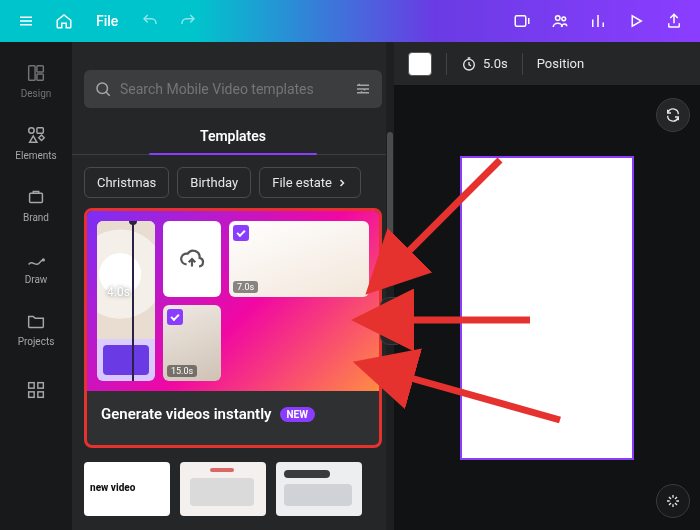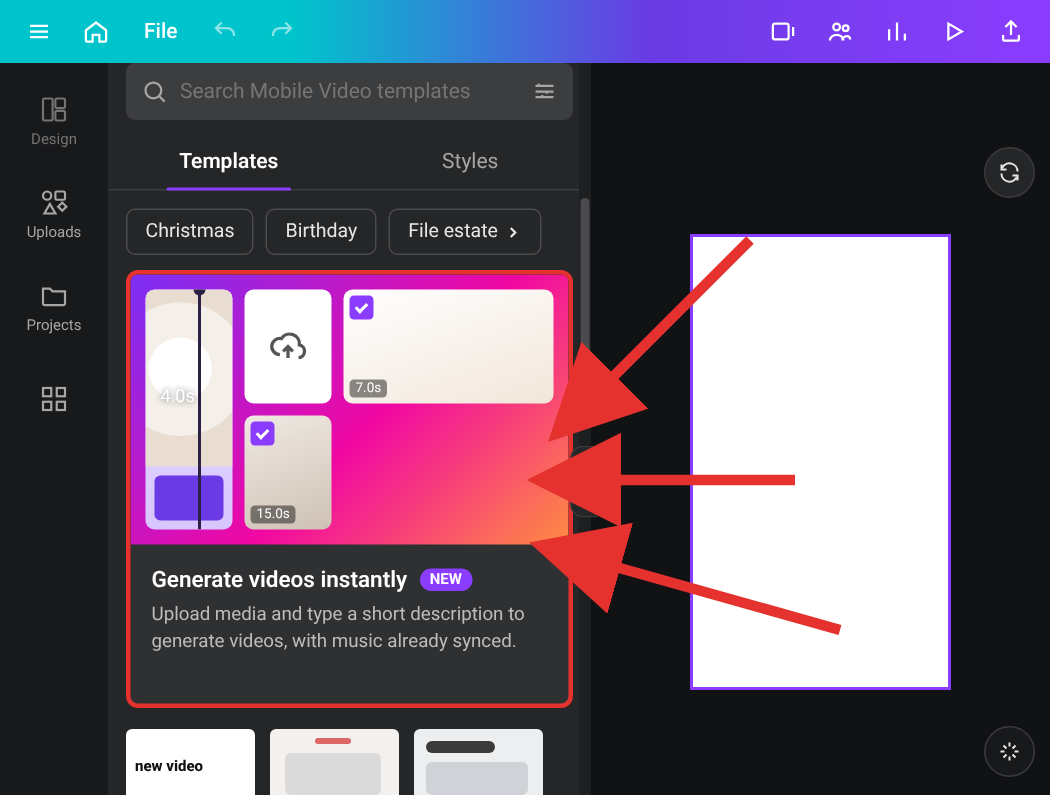--- a/index.html
+++ b/index.html
@@ -8,21 +8,21 @@
   .top-btn { width: 32px; height: 32px; display:flex; align-items:center; justify-content:center; cursor:pointer; border-radius:4px; }
   .top-btn svg { width:18px; height:18px; fill:none; stroke:#fff; stroke-width:2; }
   .file-btn { color:#fff; font-size:14px; font-weight:500; padding:6px 10px; cursor:pointer; border-radius:4px; }
   .spacer { flex:1; }
   .side-rail { position:absolute; left:0; top:42px; bottom:0; width:72px; background:#18191b; display:flex; flex-direction:column; align-items:center; padding-top:8px; gap:2px; }
   .rail-item { width:72px; height:60px; display:flex; flex-direction:column; align-items:center; justify-content:center; gap:4px; cursor:pointer; color:#a6a6a6; }
   .rail-item.active { color:#737373; }
   .rail-item svg { width:22px; height:22px; fill:none; stroke:currentColor; stroke-width:1.6; }
   .rail-label { font-size:10px; }
   .panel { position:absolute; left:72px; top:42px; width:322px; bottom:0; background:#252627; display:flex; flex-direction:column; }
-  .search-row { display:flex; align-items:flex-start; gap:8px; padding:0 12px 10px; }
+  .search-row { display:flex; align-items:flex-start; gap:8px; padding:28px 12px 10px; }
   .search-box { flex:1; height:38px; background:#3c3d3f; border-radius:6px; display:flex; align-items:center; padding:0 10px; gap:8px; }
   .search-box svg { width:18px; height:18px; stroke:#a6a6a6; stroke-width:2; fill:none; }
   .search-input { flex:1; background:transparent; border:none; outline:none; color:#a6a6a6; font-size:14px; }
   .sliders { width:18px; height:18px; stroke:#e7e7e7; stroke-width:2; fill:none; cursor:pointer; }
   .tabs { display:flex; border-bottom:1px solid #3c3d3f; }
   .tab { flex:1; text-align:center; padding:10px 0; color:#a6a6a6; font-size:14px; cursor:pointer; position:relative; }
   .tab.active { color:#fff; font-weight:600; }
   .tab.active::after { content:""; position:absolute; left:24%; right:24%; bottom:-1px; height:2px; background:#8b3dff; border-radius:2px; }
   .chips { display:flex; gap:8px; padding:12px 12px 10px; align-items:center; }
   .chip { border:1px solid #4a4b4d; color:#e7e7e7; font-size:13px; padding:7px 12px; border-radius:6px; cursor:pointer; white-space:nowrap; display:flex; align-items:center; gap:4px; }
@@ -36,21 +36,21 @@
   .check { position:absolute; top:4px; left:4px; width:16px; height:16px; background:#8b3dff; border-radius:3px; display:flex; align-items:center; justify-content:center; }
   .check::after { content:""; width:6px; height:3px; border-left:2px solid #fff; border-bottom:2px solid #fff; transform:rotate(-45deg); margin-top:-2px; }
   .dur { position:absolute; bottom:4px; left:4px; background:rgba(0,0,0,0.45); color:#fff; font-size:9px; padding:1px 4px; border-radius:3px; }
   .big-tile { grid-row:1 / span 2; background:linear-gradient(#e9dfff,#d7c6ff); border-radius:6px; position:relative; display:flex; flex-direction:column; overflow:hidden; }
   .big-img { flex:1; background:radial-gradient(circle at 40% 45%, #fff 0 28%, #f4efe9 29% 60%, #e8ddd0 61% 100%); position:relative; }
   .big-dur { position:absolute; top:64px; left:10px; color:#fff; font-size:12px; text-shadow:0 0 4px rgba(0,0,0,0.6); }
   .wave-strip { height:30px; background:#6a3be4; margin:6px; border-radius:4px; display:flex; align-items:center; justify-content:center; gap:1px; padding:0 6px; }
   .wave-strip span { width:2px; background:#cbb6ff; display:block; }
   .playhead { position:absolute; top:0; bottom:0; left:60%; width:2px; background:#2a2145; }
   .playhead::before { content:""; position:absolute; top:-4px; left:-3px; width:8px; height:8px; background:#2a2145; border-radius:50%; }
-  .card-body { padding:14px 14px 32px; }
+  .card-body { padding:14px 14px 16px; }
   .card-title-row { display:flex; align-items:center; gap:8px; margin-bottom:6px; }
   .card-title { color:#fff; font-size:15px; font-weight:600; }
   .badge-new { background:#8b3dff; color:#fff; font-size:10px; font-weight:700; padding:2px 7px; border-radius:10px; }
   .card-desc { color:#bdbdbd; font-size:12.5px; line-height:1.45; }
   .thumbs { display:flex; gap:10px; margin-top:14px; }
   .thumb { width:86px; height:54px; background:#e8e8e8; border-radius:4px; position:relative; overflow:hidden; }
   .thumb .bar { position:absolute; background:#666; border-radius:2px; }
   .panel-scrollbar { position:absolute; right:0; top:0; bottom:0; width:8px; background:#1e1f20; }
   .panel-thumb { position:absolute; right:1px; top:90px; width:6px; height:110px; background:#4a4b4d; border-radius:3px; }
   .canvas-area { position:absolute; left:394px; right:0; top:42px; bottom:0; background:#111214; }
@@ -137,21 +137,35 @@
       </svg>
     <span class="rail-label">Design</span>
   </div>
   <div class="rail-item">
     <svg viewBox="0 0 24 24">
         <circle cx="7" cy="7" r="3"></circle>
         <rect x="13" y="4" width="7" height="6" rx="1"></rect>
         <path d="M5 20l4-7 4 7z"></path>
         <path d="M15 15l3 3 3-3-3-3z"></path>
       </svg>
-    <span class="rail-label">Uploads</span>
+    <span class="rail-label">Elements</span>
+  </div>
+  <div class="rail-item">
+    <svg viewBox="0 0 24 24">
+        <rect x="5" y="8" width="14" height="10" rx="1"></rect>
+        <path d="M9 8V6h6v2"></path>
+      </svg>
+    <span class="rail-label">Brand</span>
+  </div>
+  <div class="rail-item">
+    <svg viewBox="0 0 24 24">
+        <path d="M4 18c4-6 8 4 12-2 2-3 4-3 4-3"></path>
+        <circle cx="20" cy="13" r="1"></circle>
+      </svg>
+    <span class="rail-label">Draw</span>
   </div>
   <div class="rail-item">
     <svg viewBox="0 0 24 24">
         <path d="M4 7h5l2 2h9v9a1 1 0 0 1-1 1H5a1 1 0 0 1-1-1z"></path>
       </svg>
     <span class="rail-label">Projects</span>
   </div>
   <div class="rail-item">
     <svg viewBox="0 0 24 24">
         <rect x="4" y="4" width="6" height="6"></rect>
@@ -170,21 +184,20 @@
           <path d="M21 21l-5-5"></path>
         </svg>
       <input class="search-input" placeholder="Search Mobile Video templates" style="">
       <svg class="sliders" viewBox="0 0 24 24">
           <path d="M4 7h16M7 7v-2M4 12h16M14 12v2M4 17h16M10 17v-2"></path>
         </svg>
     </div>
   </div>
   <div class="tabs">
     <div class="tab active">Templates</div>
-    <div class="tab">Styles</div>
   </div>
   <div class="chips">
     <div class="chip">Christmas</div>
     <div class="chip">Birthday</div>
     <div class="chip">
         <span>File estate</span>
         <svg width="12" height="12" viewBox="0 0 24 24" stroke="#e7e7e7" stroke-width="3" fill="none">
           <path d="M9 6l6 6-6 6"></path>
         </svg>
       </div>
@@ -260,21 +273,20 @@
         <div class="tile img" style="background:linear-gradient(160deg,#efe9e3,#cfc2b5);">
           <div class="check"></div>
           <div class="dur">15.0s</div>
         </div>
       </div>
       <div class="card-body">
         <div class="card-title-row">
           <span class="card-title">Generate videos instantly</span>
           <span class="badge-new">NEW</span>
         </div>
-        <div class="card-desc">Upload media and type a short description to generate videos, with music already synced.</div>
       </div>
     </div>
 
     <div class="thumbs">
       <div class="thumb" style="background:#fff;">
         <div style="position:absolute;left:6px;top:20px;font-size:10px;font-weight:800;color:#111;">new video</div>
       </div>
       <div class="thumb" style="background:#f4f0ee;">
         <div class="bar" style="left:30px;top:6px;width:24px;height:4px;background:#d66;"></div>
         <div class="bar" style="left:10px;top:16px;width:64px;height:28px;background:#dadada;border-radius:4px;"></div>
@@ -284,20 +296,33 @@
         <div class="bar" style="left:8px;top:22px;width:68px;height:22px;background:#cfd3d7;border-radius:4px;"></div>
       </div>
     </div>
   </div>
   <div class="panel-scrollbar">
     <div class="panel-thumb"></div>
   </div>
 </div>
 
 <div class="canvas-area">
+  <div class="canvas-toolbar">
+    <div class="color-swatch"></div>
+    <div class="tb-sep"></div>
+    <div class="timer">
+      <svg viewBox="0 0 24 24">
+          <circle cx="12" cy="13" r="8"></circle>
+          <path d="M12 9v4l3 2M10 3h4"></path>
+        </svg>
+      <span>5.0s</span>
+    </div>
+    <div class="tb-sep"></div>
+    <div class="position-btn">Position</div>
+  </div>
   <div class="collapse-handle"></div>
   <div class="stage">
     <div class="page"></div>
   </div>
   <div class="float-btn fb-refresh">
     <svg viewBox="0 0 24 24">
         <path d="M20 11A8 8 0 0 0 5 7M4 13a8 8 0 0 0 15 4M4 4v5h5M20 20v-5h-5"></path>
       </svg>
   </div>
   <div class="float-btn fb-sparkle">

